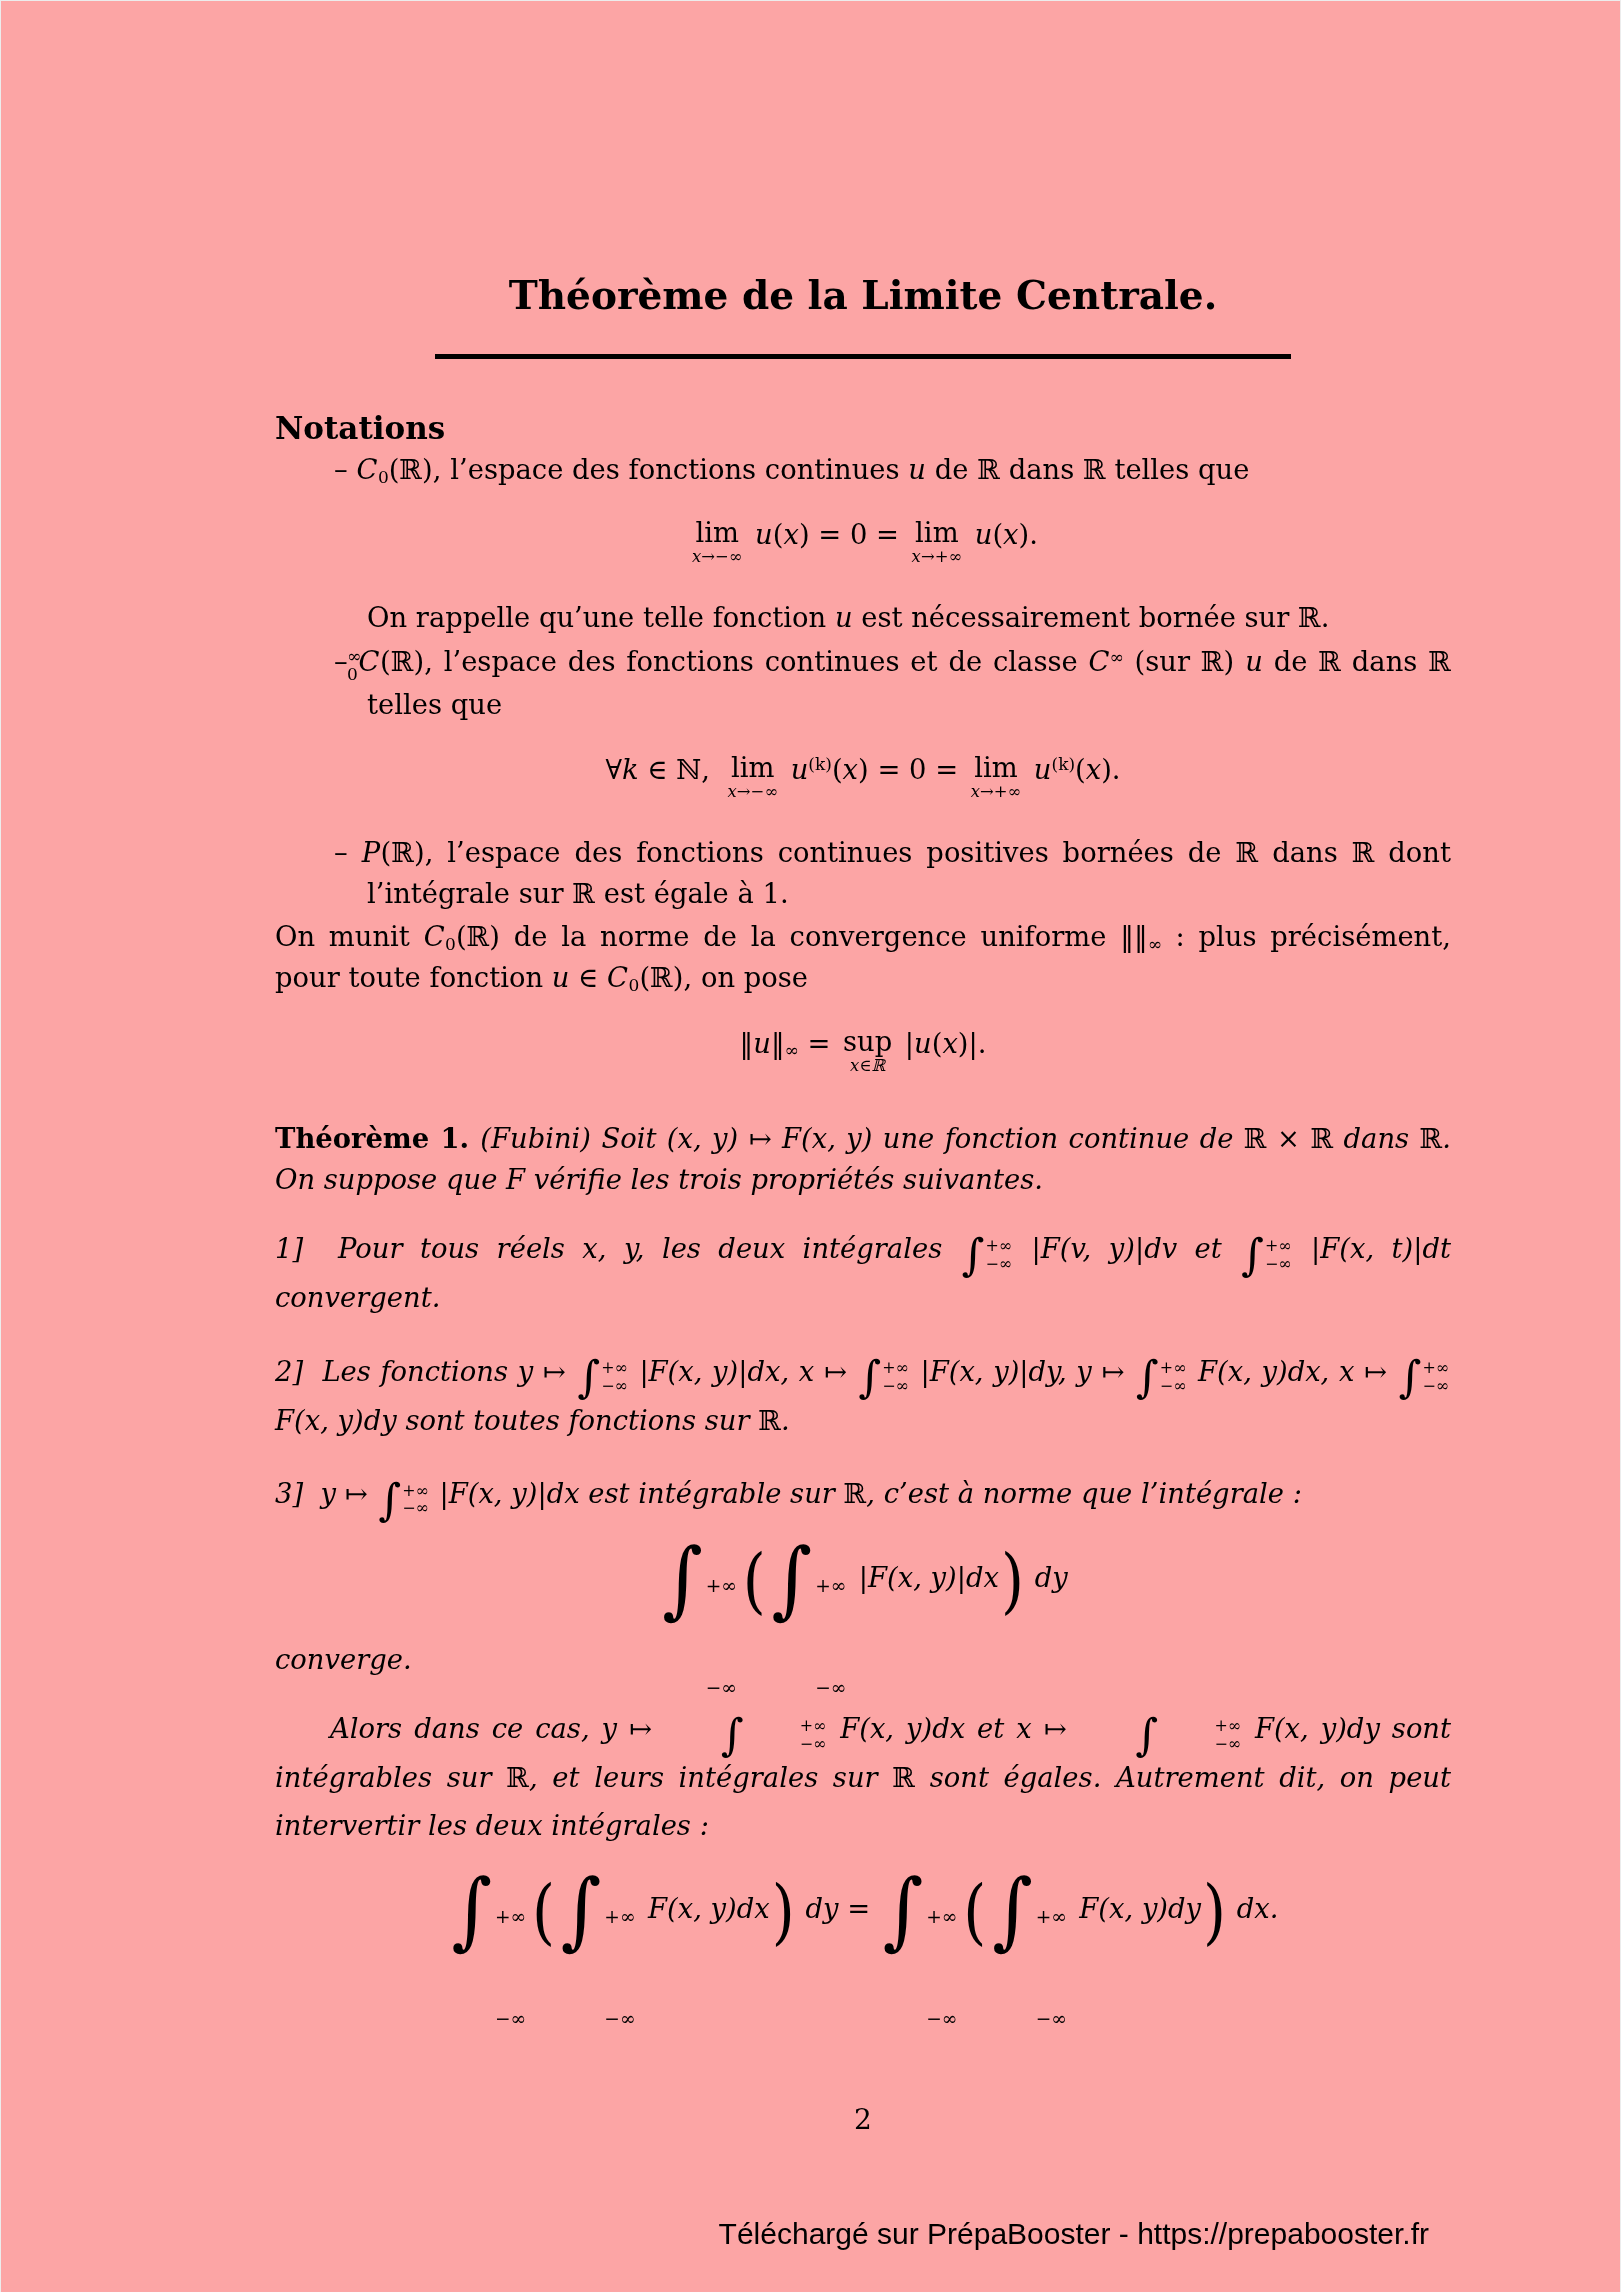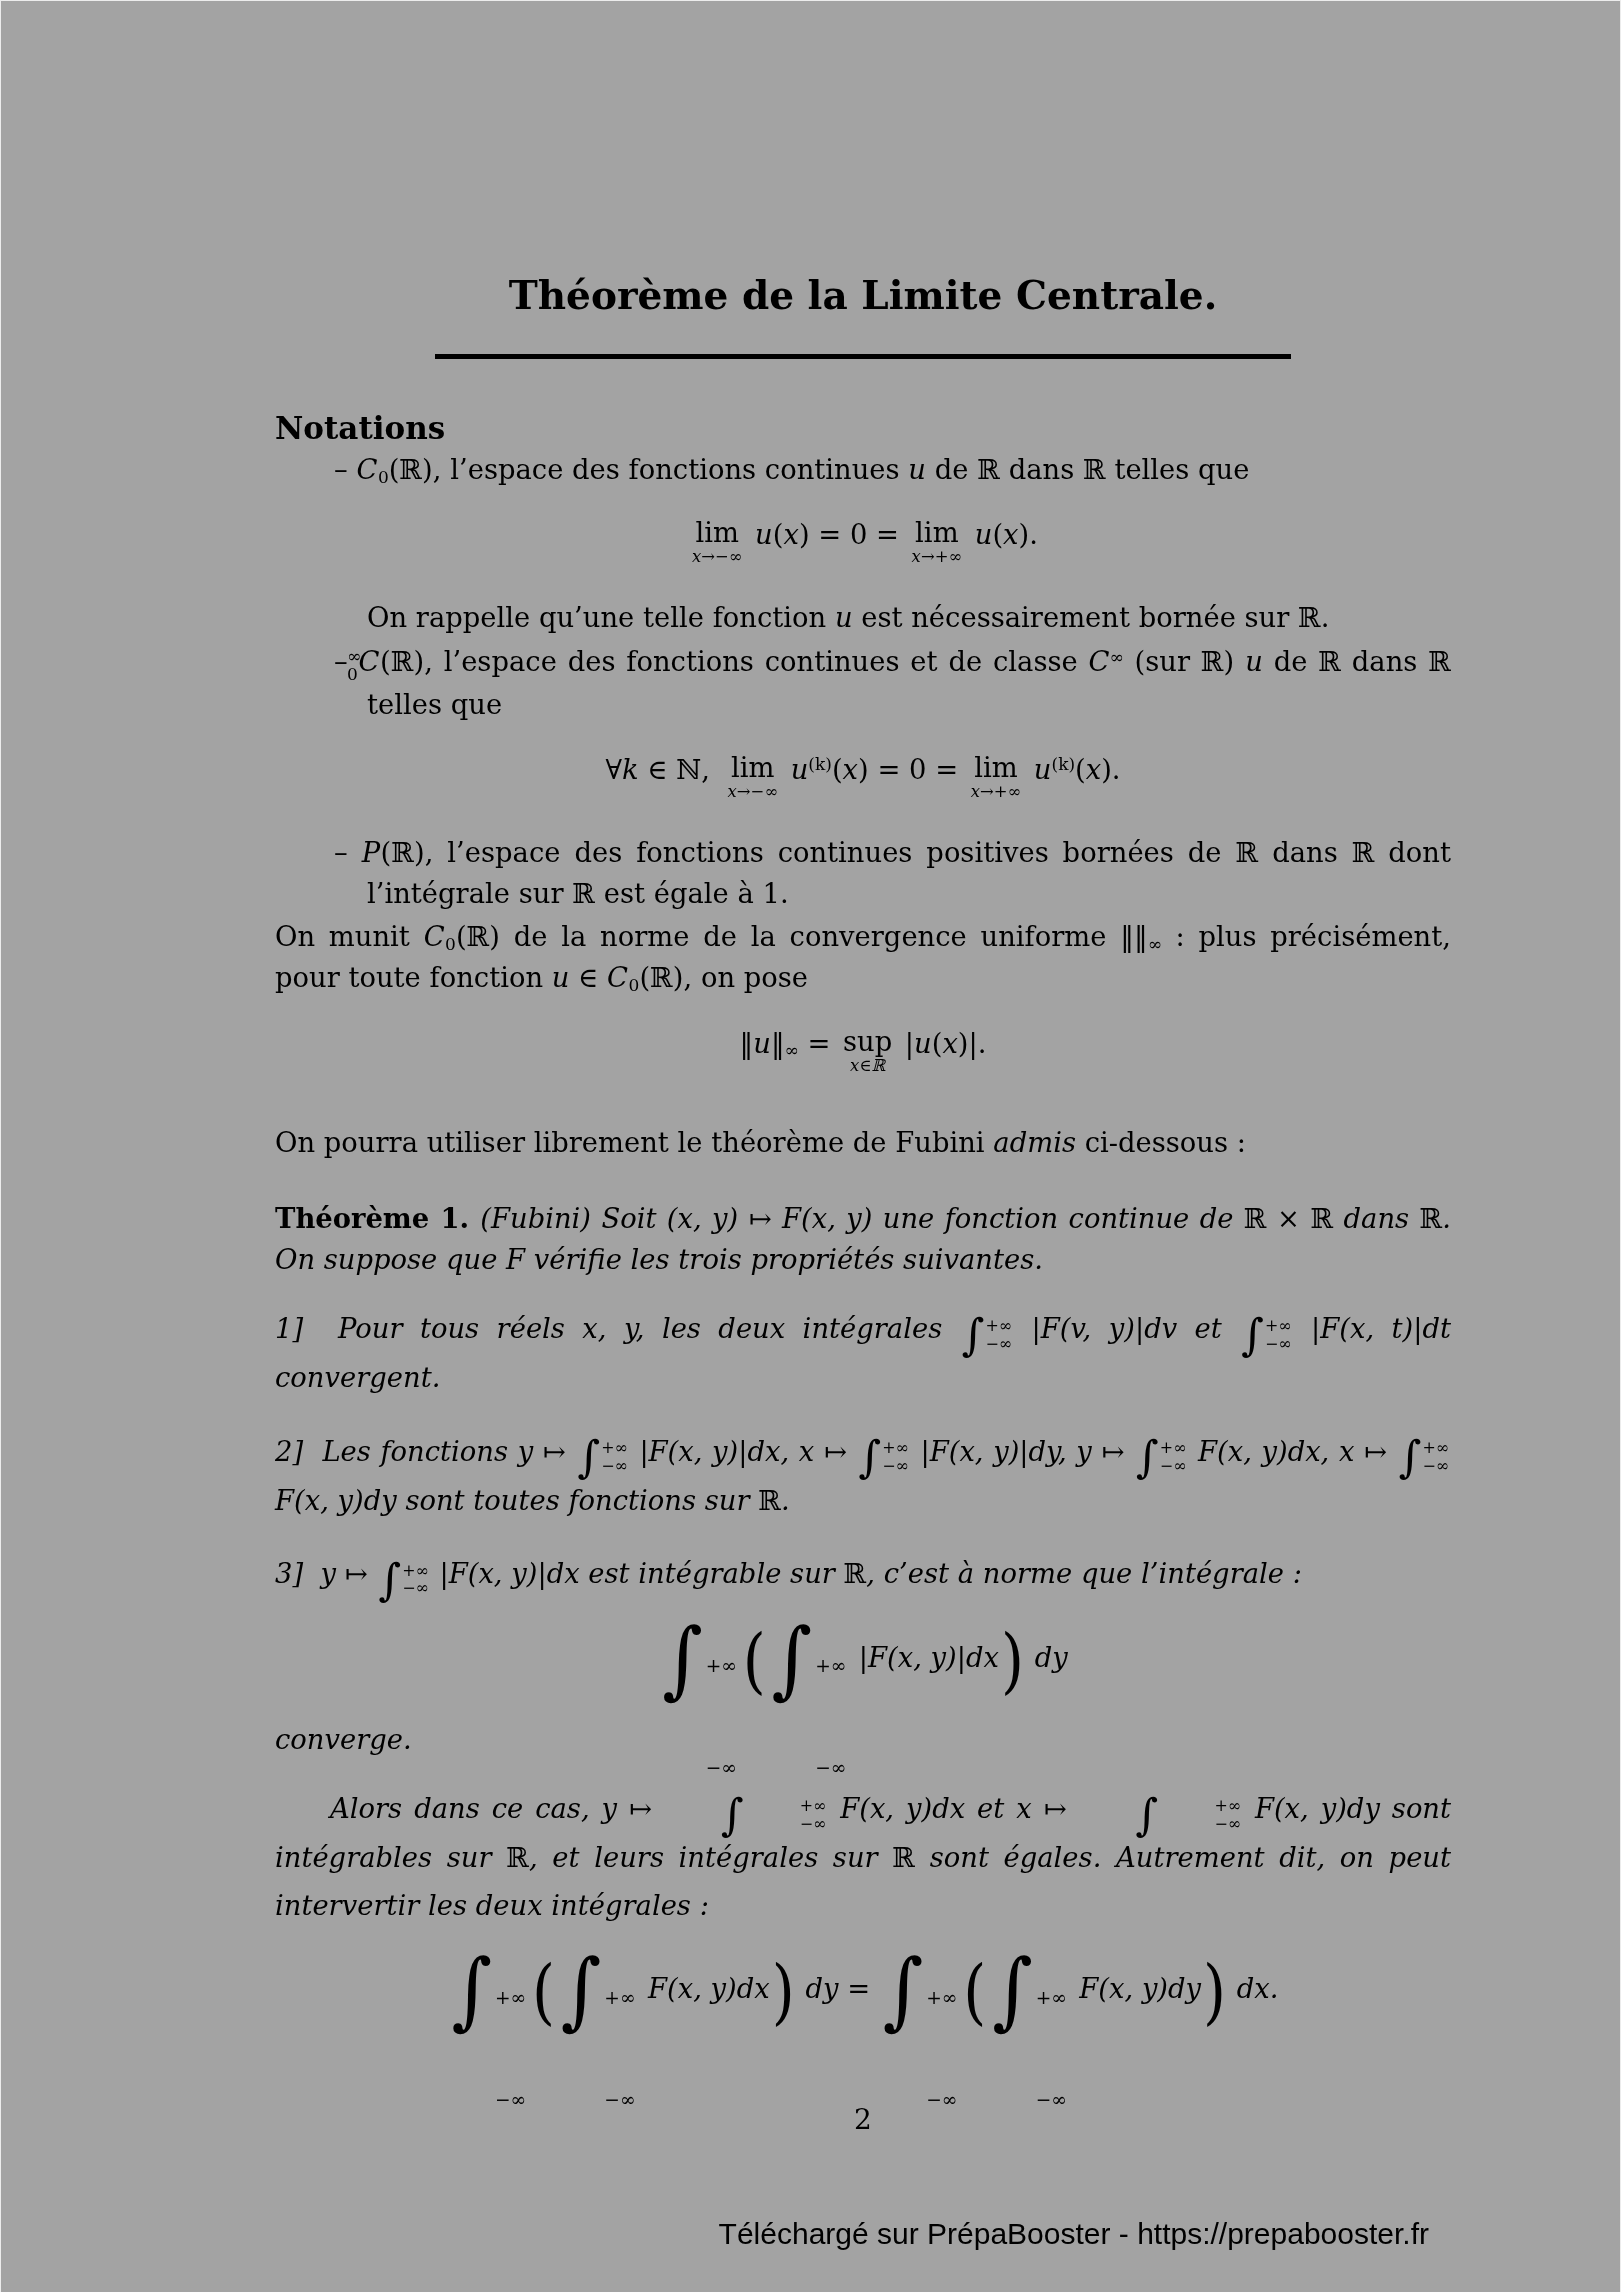--- a/index.html
+++ b/index.html
@@ -1,17 +1,17 @@
 <!DOCTYPE html>
 <html><head>
 <meta charset="utf-8">
 <style>
   html,body{margin:0;padding:0;background:#ffffff;}
   .page{
-    position:relative; width:1621px; height:2293px; background:#a3a3a3; color:#000;
+    position:relative; width:1621px; height:2293px; background:#fca5a5; color:#000;
     font-family:"DejaVu Serif","Liberation Serif",serif; overflow:hidden;
     box-shadow: inset 0 0 0 1px #ececec;
   }
   .content{position:absolute; left:275px; top:272px; width:1176px;}
 
   .title{font-size:39px; font-weight:700; text-align:center; line-height:1.2;}
   .rule{height:4.9px; background:#000; width:856px; margin:35px auto 0;}
   .h2{margin-top:51px; font-size:31px; font-weight:700;}
 
   .p{margin-top:33px; font-size:27.4px; line-height:1.5; text-align:justify;}
@@ -56,21 +56,20 @@
       <div class="rule"></div>
       <div class="h2"><span class="rm">Notations</span></div>
       <div class="li"><span class="rm">– </span><span class="scr">C</span><span class="sb">0</span><span class="rm">(ℝ), l’espace des fonctions continues </span><span class="it">u</span><span class="rm"> de ℝ dans ℝ telles que</span></div>
       <div class="display"><span class="under"><span class="ub">lim</span><span class="uu">x→−∞</span></span><span class="it"> u</span><span class="rm">(</span><span class="it">x</span><span class="rm">) = 0 = </span><span class="under"><span class="ub">lim</span><span class="uu">x→+∞</span></span><span class="it"> u</span><span class="rm">(</span><span class="it">x</span><span class="rm">).</span></div>
       <div class="licont"><span class="rm">On rappelle qu’une telle fonction </span><span class="it">u</span><span class="rm"> est nécessairement bornée sur ℝ.</span></div>
       <div class="li"><span class="rm">– </span><span class="scr">C</span><span class="ssb"><span>∞</span><span>0</span></span><span class="rm">(ℝ), l’espace des fonctions continues et de classe </span><span class="it">C</span><span class="sp">∞</span><span class="rm"> (sur ℝ) </span><span class="it">u</span><span class="rm"> de ℝ dans ℝ telles que</span></div>
       <div class="display"><span class="rm">∀</span><span class="it">k</span><span class="rm"> ∈ ℕ, </span><span class="under"><span class="ub">lim</span><span class="uu">x→−∞</span></span><span class="it"> u</span><span class="sp">(k)</span><span class="rm">(</span><span class="it">x</span><span class="rm">) = 0 = </span><span class="under"><span class="ub">lim</span><span class="uu">x→+∞</span></span><span class="it"> u</span><span class="sp">(k)</span><span class="rm">(</span><span class="it">x</span><span class="rm">).</span></div>
       <div class="li"><span class="rm">– </span><span class="scr">P</span><span class="rm">(ℝ), l’espace des fonctions continues positives bornées de ℝ dans ℝ dont l’intégrale sur ℝ est égale à 1.</span></div>
       <div class="p mt2"><span class="rm">On munit </span><span class="scr">C</span><span class="sb">0</span><span class="rm">(ℝ) de la norme de la convergence uniforme ‖‖</span><span class="sb">∞</span><span class="rm"> : plus précisément, pour toute fonction </span><span class="it">u</span><span class="rm"> ∈ </span><span class="scr">C</span><span class="sb">0</span><span class="rm">(ℝ), on pose</span></div>
       <div class="display"><span class="rm">‖</span><span class="it">u</span><span class="rm">‖</span><span class="sb">∞</span><span class="rm"> = </span><span class="under"><span class="ub">sup</span><span class="uu">x∈ℝ</span></span><span class="rm"> |</span><span class="it">u</span><span class="rm">(</span><span class="it">x</span><span class="rm">)|.</span></div>
-      <div class="p mt40"><span class="rm">On pourra utiliser librement le théorème de Fubini </span><span class="it">admis</span><span class="rm"> ci-dessous :</span></div>
       <div class="p mt36"><span class="bf">Théorème 1. </span><span class="it">(Fubini) Soit (x, y) ↦ F(x, y) une fonction continue de </span><span class="rm">ℝ</span><span class="it"> × </span><span class="rm">ℝ</span><span class="it"> dans </span><span class="rm">ℝ</span><span class="it">. On suppose que F vérifie les trois propriétés suivantes.</span></div>
       <div class="pitem"><span class="it">1]&nbsp; Pour tous réels x, y, les deux intégrales </span><span class="int">
           <span class="ig">∫</span>
           <span class="ilim">
             <span>+∞</span>
             <span>−∞</span>
           </span>
         </span><span class="it"> |F(v, y)|dv et </span><span class="int">
           <span class="ig">∫</span>
           <span class="ilim">

